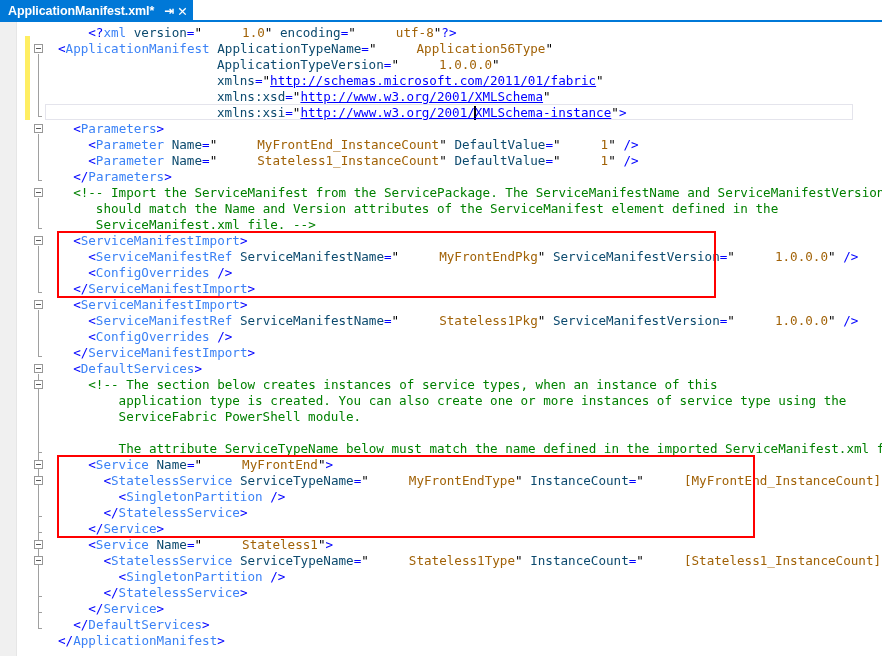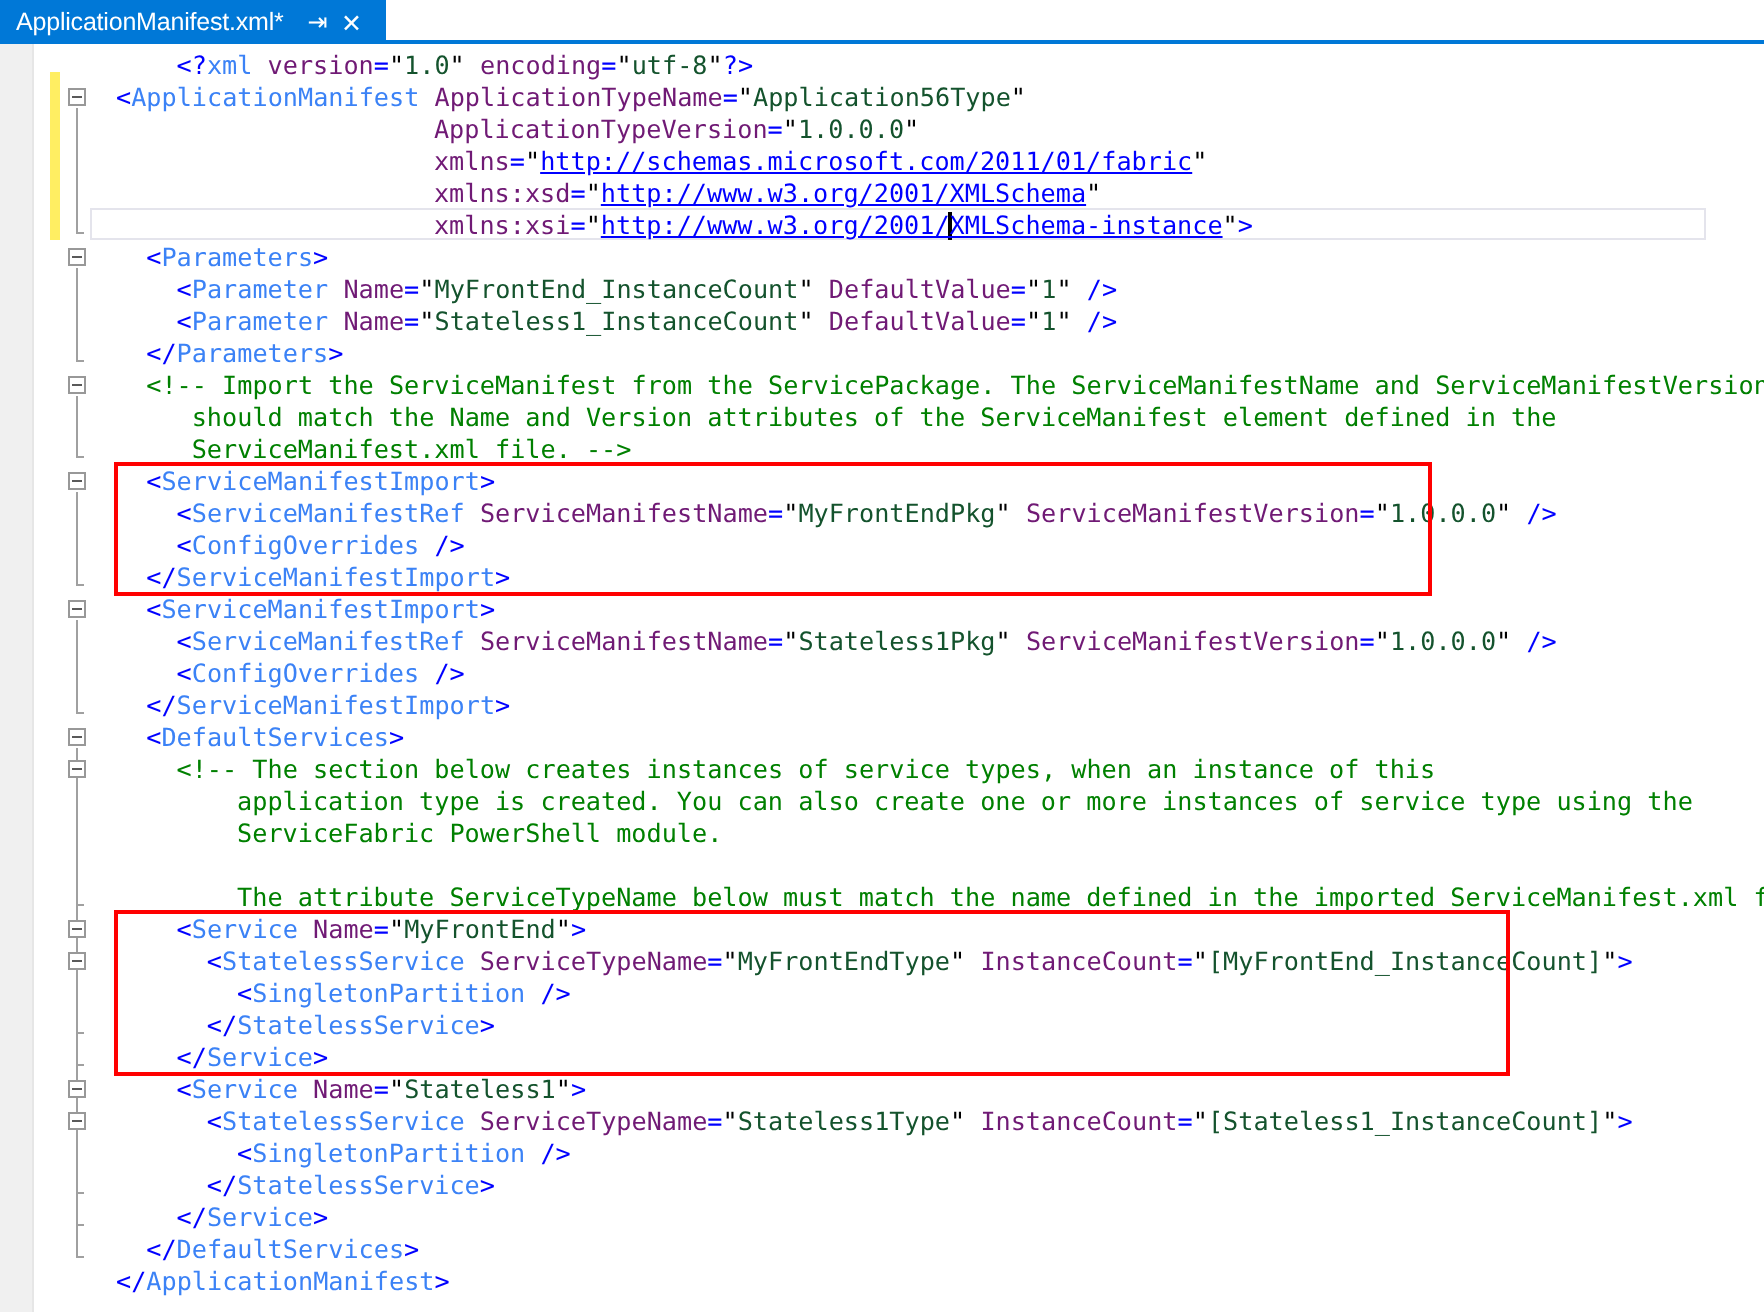--- a/index.html
+++ b/index.html
@@ -25,20 +25,21 @@
     height: 22px;
     background: #0078d7;
     color: #ffffff;
     display: flex; align-items: center;
     padding: 0 6px 0 8px;
     box-sizing: border-box;
     font-family: "Liberation Sans", sans-serif;
     font-size: 12.5px;
     white-space: nowrap;
     cursor: pointer;
+    font-weight: bold;
   }
   #tab-title { margin-right: 10px; letter-spacing: -0.1px; }
   .tab-icon {
     width: 14px; height: 16px;
     display: inline-flex; align-items: center; justify-content: center;
     color: #ffffff;
     font-family: "DejaVu Sans", sans-serif;
     font-size: 12px;
     cursor: pointer;
   }
@@ -108,22 +109,22 @@
   }
   .ln {
     position: absolute;
     left: 58px;
     height: 16px;
     white-space: pre;
   }
   
   .t-punct { color: #0000ff; }   
   .t-tag   { color: #3b82f6; }   
-  .t-attr  { color: #701a75; }   
-  .t-val   { color: #14532d; }   
+  .t-attr  { color: #0c4a6e; }   
+  .t-val   { color: #a16207; margin-left: 40px; }   
   .t-quote { color: #000000; }   
   .t-cmt   { color: #008000; }   
   .t-link  { color: #0000ff; text-decoration: underline; }
 
   
   #current-line {
     position: absolute;
     left: 45px; top: 84px;
     width: 808px; height: 16px;
     border: 1px solid #e4e4ec;

